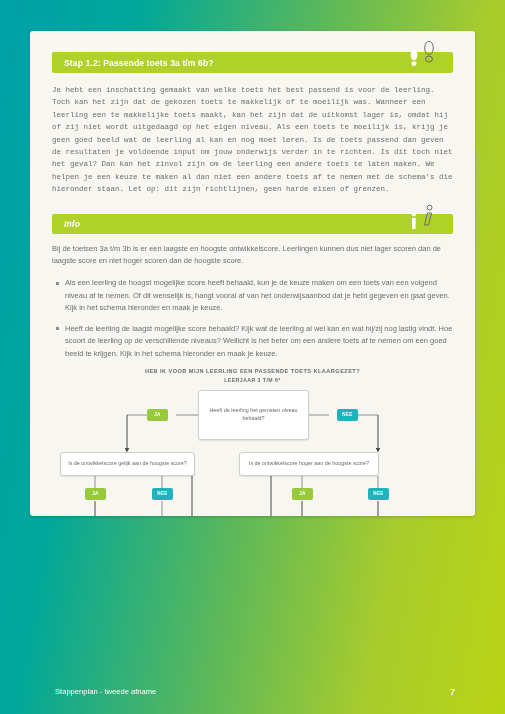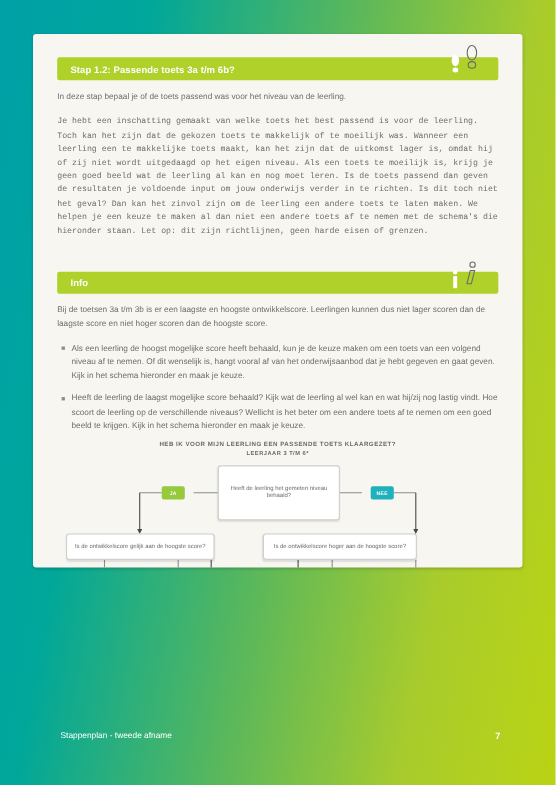--- a/index.html
+++ b/index.html
@@ -74,21 +74,21 @@
   }
   .badge.ja{background:#97c93d;}
   .badge.nee{background:#1fb2bd;}
 
   .footnote{
     margin:6px 22px 0 22px;color:#6e6e6e;font-size:6.6px;
   }
 
   
   .footer{
-    position:absolute;left:0;top:646px;width:505px;height:45px;
+    position:absolute;left:0;top:669px;width:505px;height:45px;
     display:flex;align-items:center;
   }
   .footer .f-left{
     position:absolute;left:55px;color:#ffffff;font-size:7.6px;
   }
   .footer .f-right{
     position:absolute;right:50px;color:#ffffff;font-size:8.4px;font-weight:bold;
   }
 </style>
 </head>
@@ -109,24 +109,23 @@
             </g>
             <g transform="translate(20,2)" fill="none" stroke="#6b6b6b" stroke-width="1">
               <ellipse cx="6" cy="7" rx="4.3" ry="6.6"></ellipse>
               <ellipse cx="6" cy="18" rx="3.4" ry="3"></ellipse>
             </g>
           </svg>
         </span>
       </div>
     </div>
 
-    <p class="txt p1">In deze stap bepaal je of de toets passend was voor het niveau van de leerling.</p>
     <p class="txt p2">Je hebt een inschatting gemaakt van welke toets het best passend is voor de leerling. Toch kan het zijn dat de gekozen toets te makkelijk of te moeilijk was. Wanneer een leerling een te makkelijke toets maakt, kan het zijn dat de uitkomst lager is, omdat hij of zij niet wordt uitgedaagd op het eigen niveau. Als een toets te moeilijk is, krijg je geen goed beeld wat de leerling al kan en nog moet leren. Is de toets passend dan geven de resultaten je voldoende input om jouw onderwijs verder in te richten. Is dit toch niet het geval? Dan kan het zinvol zijn om de leerling een andere toets te laten maken. We helpen je een keuze te maken al dan niet een andere toets af te nemen met de schema's die hieronder staan. Let op: dit zijn richtlijnen, geen harde eisen of grenzen.</p>
 
-    <div class="barwrap" style="margin-top:30px;">
+    <div class="barwrap" style="margin-top:18px;font-style:italic;">
       <div class="bar info">
         <span class="bartitle">Info</span>
         <span class="bar-icon">
           <svg width="44" height="34" viewBox="0 0 44 34">
             <g transform="translate(6,11)">
               <rect x="3" y="6" width="3.6" height="11" fill="#ffffff"></rect>
               <circle cx="4.8" cy="2.6" r="2" fill="#ffffff"></circle>
             </g>
             <g transform="translate(19,3)" fill="none" stroke="#6b6b6b" stroke-width="1">
               <path d="M5.5,9 L9.5,9 L6.5,21 L2.5,21 Z"></path>

